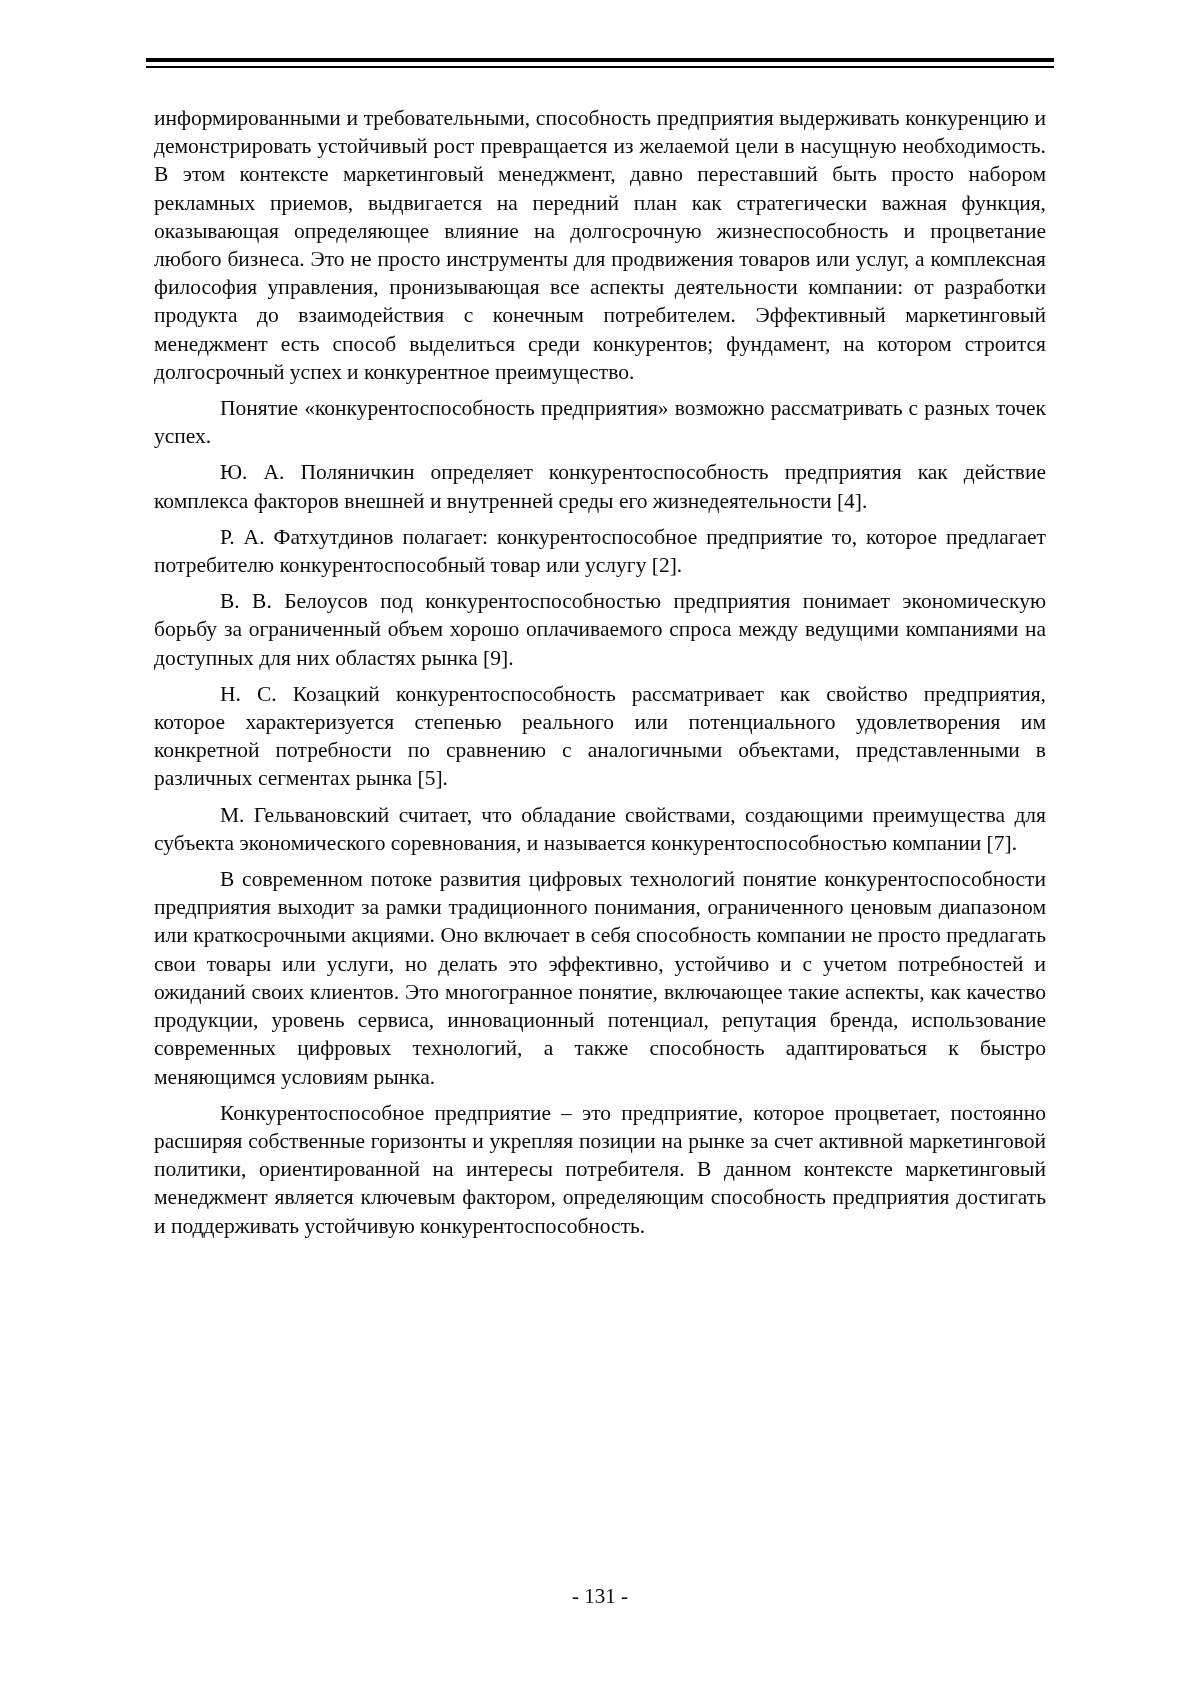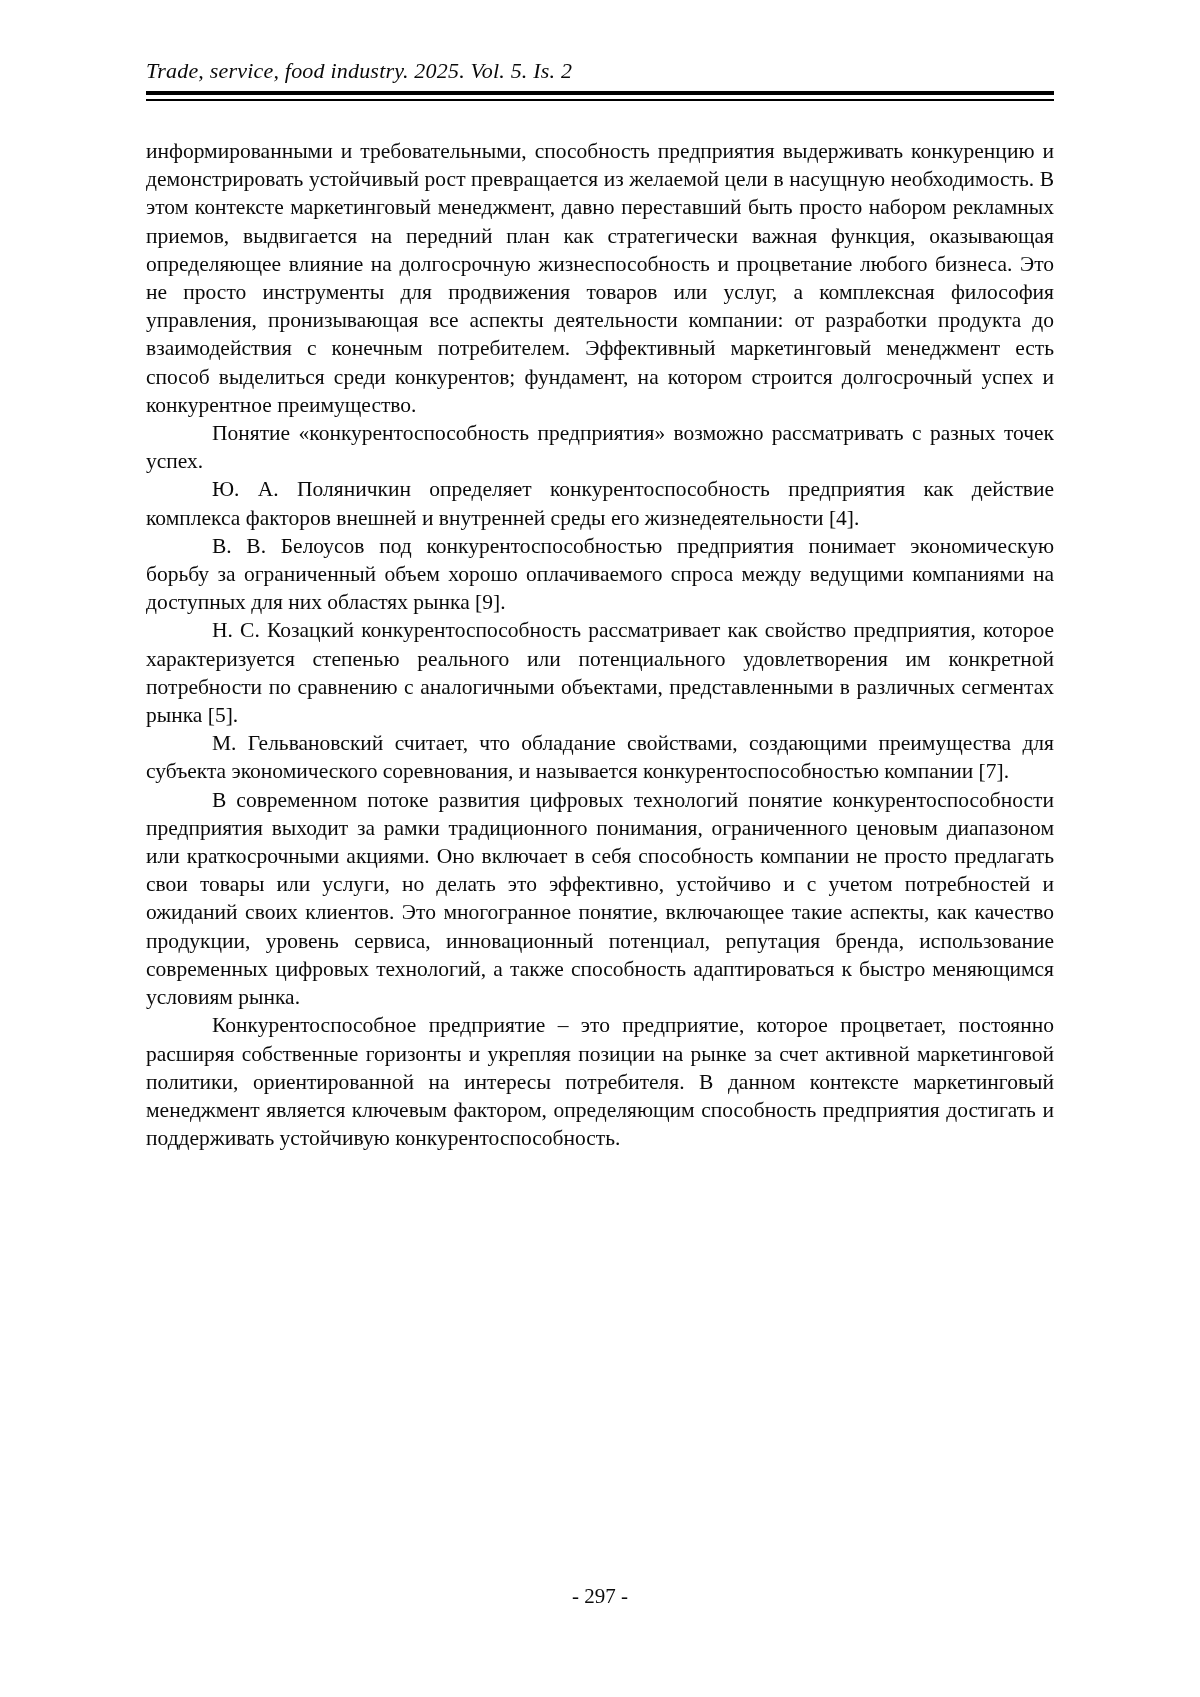--- a/index.html
+++ b/index.html
@@ -31,50 +31,50 @@
     border-bottom: 2px solid #000;
     height: 4px;
     margin-bottom: 36px;
   }
   .doc-body {
     font-size: 21.5px;
     line-height: 28.2px;
     text-align: justify;
   }
   .doc-body p {
-    margin: 0;
+    margin: 8px;
     padding: 0;
   }
   .doc-body p.indent {
     text-indent: 66px;
   }
   .page-footer {
     position: absolute;
     bottom: 88px;
     left: 0;
     width: 100%;
     text-align: center;
     font-size: 21px;
   }
 </style>
 </head>
 <body>
 
 <div class="page">
 
-  <div class="journal-header">Trade, service, food industry. 2025. Vol. 5. Is. 2</div>
 
   <div class="header-rule"></div>
 
   <div class="doc-body">
     <p>информированными и требовательными, способность предприятия выдерживать конкуренцию и демонстрировать устойчивый рост превращается из желаемой цели в насущную необходимость. В этом контексте маркетинговый менеджмент, давно переставший быть просто набором рекламных приемов, выдвигается на передний план как стратегически важная функция, оказывающая определяющее влияние на долгосрочную жизнеспособность и процветание любого бизнеса. Это не просто инструменты для продвижения товаров или услуг, а комплексная философия управления, пронизывающая все аспекты деятельности компании: от разработки продукта до взаимодействия с конечным потребителем. Эффективный маркетинговый менеджмент есть способ выделиться среди конкурентов; фундамент, на котором строится долгосрочный успех и конкурентное преимущество.</p>
     <p class="indent">Понятие «конкурентоспособность предприятия» возможно рассматривать с разных точек успех.</p>
     <p class="indent">Ю. А. Поляничкин определяет конкурентоспособность предприятия как действие комплекса факторов внешней и внутренней среды его жизнедеятельности [4].</p>
+    <p class="indent">Р. А. Фатхутдинов полагает: конкурентоспособное предприятие то, которое предлагает потребителю конкурентоспособный товар или услугу [2].</p>
     <p class="indent">В. В. Белоусов под конкурентоспособностью предприятия понимает экономическую борьбу за ограниченный объем хорошо оплачиваемого спроса между ведущими компаниями на доступных для них областях рынка [9].</p>
     <p class="indent">Н. С. Козацкий конкурентоспособность рассматривает как свойство предприятия, которое характеризуется степенью реального или потенциального удовлетворения им конкретной потребности по сравнению с аналогичными объектами, представленными в различных сегментах рынка [5].</p>
     <p class="indent">М. Гельвановский считает, что обладание свойствами, создающими преимущества для субъекта экономического соревнования, и называется конкурентоспособностью компании [7].</p>
     <p class="indent">В современном потоке развития цифровых технологий понятие конкурентоспособности предприятия выходит за рамки традиционного понимания, ограниченного ценовым диапазоном или краткосрочными акциями. Оно включает в себя способность компании не просто предлагать свои товары или услуги, но делать это эффективно, устойчиво и с учетом потребностей и ожиданий своих клиентов. Это многогранное понятие, включающее такие аспекты, как качество продукции, уровень сервиса, инновационный потенциал, репутация бренда, использование современных цифровых технологий, а также способность адаптироваться к быстро меняющимся условиям рынка.</p>
     <p class="indent">Конкурентоспособное предприятие – это предприятие, которое процветает, постоянно расширяя собственные горизонты и укрепляя позиции на рынке за счет активной маркетинговой политики, ориентированной на интересы потребителя. В данном контексте маркетинговый менеджмент является ключевым фактором, определяющим способность предприятия достигать и поддерживать устойчивую конкурентоспособность.</p>
   </div>
 
-  <div class="page-footer">- 297 -</div>
+  <div class="page-footer">- 131 -</div>
 
 </div>
 
 </body></html>

